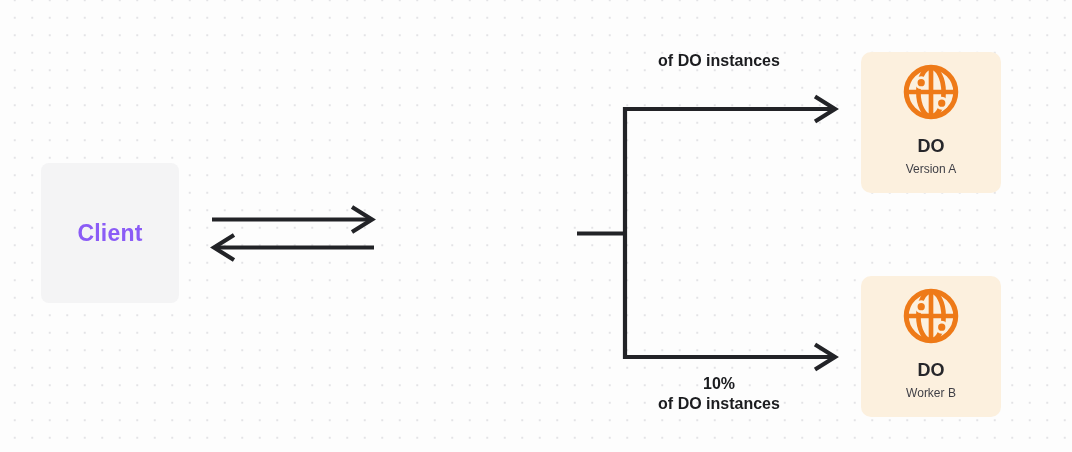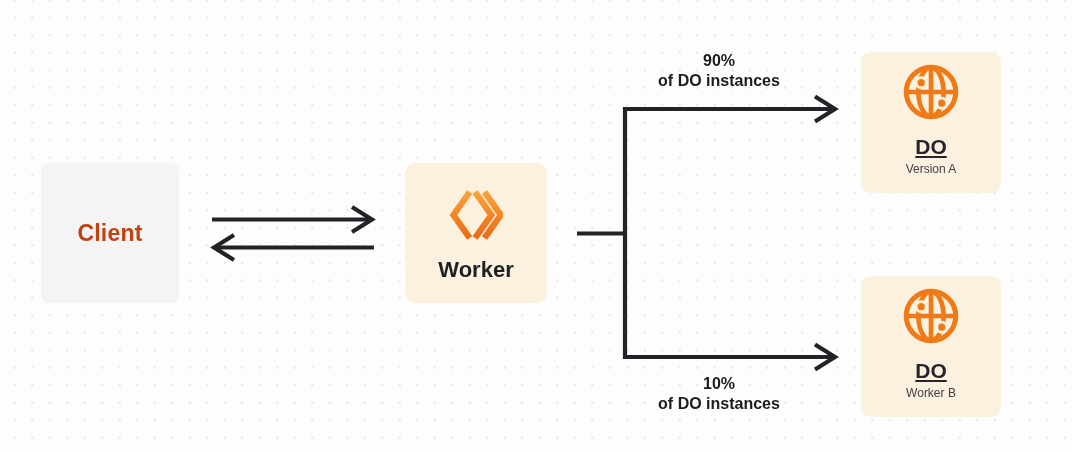--- a/index.html
+++ b/index.html
@@ -17,40 +17,40 @@
     position:absolute;
     display:flex;flex-direction:column;align-items:center;
     box-sizing:border-box;
   }
   .client-node{
     left:41px;top:163px;width:138px;height:140px;
     background:#f4f4f5;border-radius:8px;
     justify-content:center;
   }
   .client-label{
-    font-size:23px;font-weight:bold;color:#c2410c;letter-spacing:.2px;
+    font-size:23px;font-weight:bold;color:#8b5cf6;letter-spacing:.2px;
   }
   .worker-node{
     left:405px;top:163px;width:142px;height:140px;
     background:#fcf0de;border-radius:10px;
     padding-top:23px;
   }
   .worker-logo{width:54px;height:58px;display:block;}
   .worker-label{
     margin-top:13px;font-size:22px;font-weight:bold;color:#1f2023;
   }
   .do-node{
     left:861px;width:140px;height:141px;
     background:#fcf0de;border-radius:10px;
     padding-top:12px;
   }
   .do-a{top:52px;}
   .do-b{top:276px;}
   .do-globe{width:56px;height:56px;display:block;}
-  .do-title{margin-top:15px;font-size:21px;font-weight:bold;color:#26262a;line-height:23px;text-decoration:underline;}
+  .do-title{margin-top:15px;font-size:18px;font-weight:bold;color:#26262a;line-height:23px;}
   .do-subtitle{margin-top:1px;font-size:12px;font-weight:normal;color:#3f3f46;line-height:21px;}
   .edge-label{
     position:absolute;left:619px;width:200px;
     text-align:center;font-size:16px;font-weight:bold;color:#1b1c1f;line-height:20px;
   }
   .label-90{top:51px;}
   .label-10{top:374px;text-align:center;}
   .connectors{position:absolute;left:0;top:0;width:1072px;height:452px;}
   .connectors path{fill:none;stroke:#222327;stroke-width:4.2;stroke-linejoin:miter;}
 </style>
@@ -71,39 +71,22 @@
 
     <path d="M832 109 L625 109 L625 357 L832 357"></path>
     <path d="M815 96.5 L835 109 L815 121.5"></path>
     <path d="M815 344.5 L835 357 L815 369.5"></path>
   </svg>
 
   <div class="node client-node">
     <span class="client-label">Client</span>
   </div>
 
-  <div class="node worker-node">
-    <svg class="worker-logo" viewBox="0 0 60 60" aria-hidden="true">
-      <defs>
-        <linearGradient id="wgrad" x1="0" y1="0" x2="0" y2="1">
-          <stop offset="0" stop-color="#f8a23c"></stop>
-          <stop offset="1" stop-color="#ec6b15"></stop>
-        </linearGradient>
-      </defs>
-      <g fill="none" stroke="url(#wgrad)" stroke-width="7" stroke-linejoin="miter">
-        <polyline points="23,4.5 5,30 23,55.5"></polyline>
-        <polyline points="29,4.5 47,30 29,55.5"></polyline>
-        <polyline points="39.5,4.5 57.5,30 39.5,55.5"></polyline>
-      </g>
-    </svg>
-    <span class="worker-label">Worker</span>
-  </div>
 
   <div class="edge-label label-90">
-    <div>90%</div>
     <div>of DO instances</div>
   </div>
 
   <div class="edge-label label-10">
     <div>10%</div>
     <div>of DO instances</div>
   </div>
 
   <div class="node do-node do-a">
     <svg class="do-globe" viewBox="0 0 60 60" aria-hidden="true">

